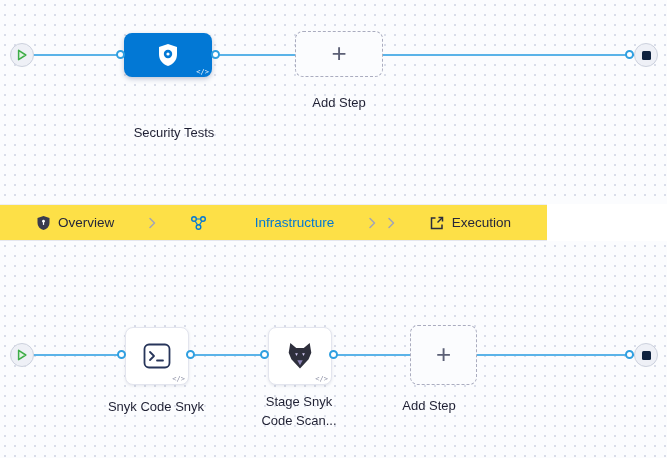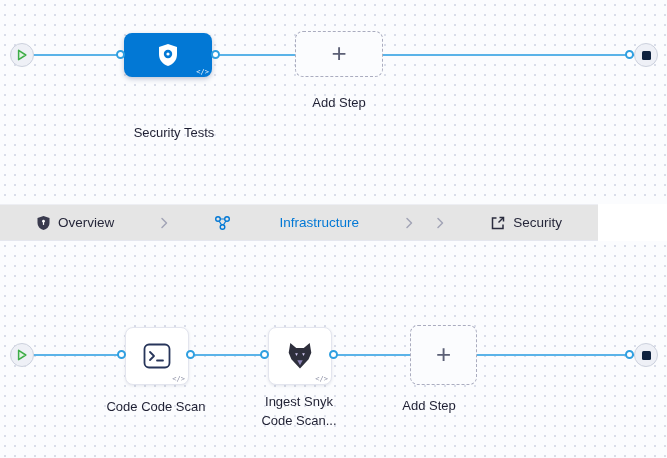--- a/index.html
+++ b/index.html
@@ -55,21 +55,21 @@
     z-index:2;cursor:pointer;box-sizing:border-box;
   }
   .plus{font-size:26px;font-weight:300;color:#5c6076;line-height:1;margin-top:-2px;}
 
   .node-label{
     position:absolute;font-size:13px;line-height:1.45;color:#1f2033;
     text-align:center;z-index:2;
   }
 
   .tabbar{
-    position:absolute;top:204px;left:0;width:598px;height:37px;background:#e5e5e5;
+    position:absolute;top:204px;left:0;width:547px;height:37px;background:#fde047;
     border-top:1px solid #edeef3;border-bottom:1px solid #e5e7ee;
     display:flex;align-items:stretch;justify-content:space-between;
     padding:0 12px;box-sizing:border-box;z-index:4;
   }
   .tab{
     display:flex;align-items:center;gap:7px;padding:0 24px;
     font-size:13.5px;color:#26273a;position:relative;cursor:pointer;white-space:nowrap;
   }
   .tab.visited{color:#0278d5;gap:48px;}
   .tab.active{color:#12131f;font-weight:500;}
@@ -158,21 +158,21 @@
           <path d="M3 2.5 L7.5 7 L3 11.5" fill="none" stroke="#a2a4b6" stroke-width="1.5" stroke-linecap="round" stroke-linejoin="round"></path>
         </svg>
     </span>
 
     <div class="tab">
       <svg width="16" height="16" viewBox="0 0 16 16">
         <path d="M13 9.5 V13.5 H2.5 V3 H6.5" fill="none" stroke="#2b2c3e" stroke-width="1.5"></path>
         <path d="M9.5 2.5 H13.5 V6.5" fill="none" stroke="#2b2c3e" stroke-width="1.5"></path>
         <path d="M13.5 2.5 L8.5 7.5" stroke="#2b2c3e" stroke-width="1.5"></path>
       </svg>
-      <span>Security</span>
+      <span>Execution</span>
     </div>
 
   </div>
 
   <div class="canvas canvas-bottom">
     <div class="h-line" style="left:22px;top:113px;width:624px;"></div>
 
     <div class="endpoint" style="left:10px;top:102px;">
       <svg width="10" height="12" viewBox="0 0 10 12">
         <path d="M1.6 1.3 L8.8 6 L1.6 10.7 Z" fill="#e4f3e4" stroke="#3fae49" stroke-width="1.5" stroke-linejoin="round"></path>
@@ -208,18 +208,18 @@
     <div class="add-box" style="left:410px;top:84px;width:67px;height:60px;">
       <span class="plus">+</span>
     </div>
 
     <span class="port" style="left:625px;top:109px;"></span>
 
     <div class="endpoint" style="left:634px;top:102px;">
       <span class="stop-square"></span>
     </div>
 
-    <div class="node-label" style="left:86px;top:157px;width:140px;">Code Code Scan</div>
-    <div class="node-label" style="left:254px;top:152px;width:90px;">Ingest Snyk Code Scan...</div>
+    <div class="node-label" style="left:86px;top:157px;width:140px;">Snyk Code Snyk</div>
+    <div class="node-label" style="left:254px;top:152px;width:90px;">Stage Snyk Code Scan...</div>
     <div class="node-label" style="left:379px;top:156px;width:100px;">Add Step</div>
   </div>
 
 </div>
 
 </body></html>

